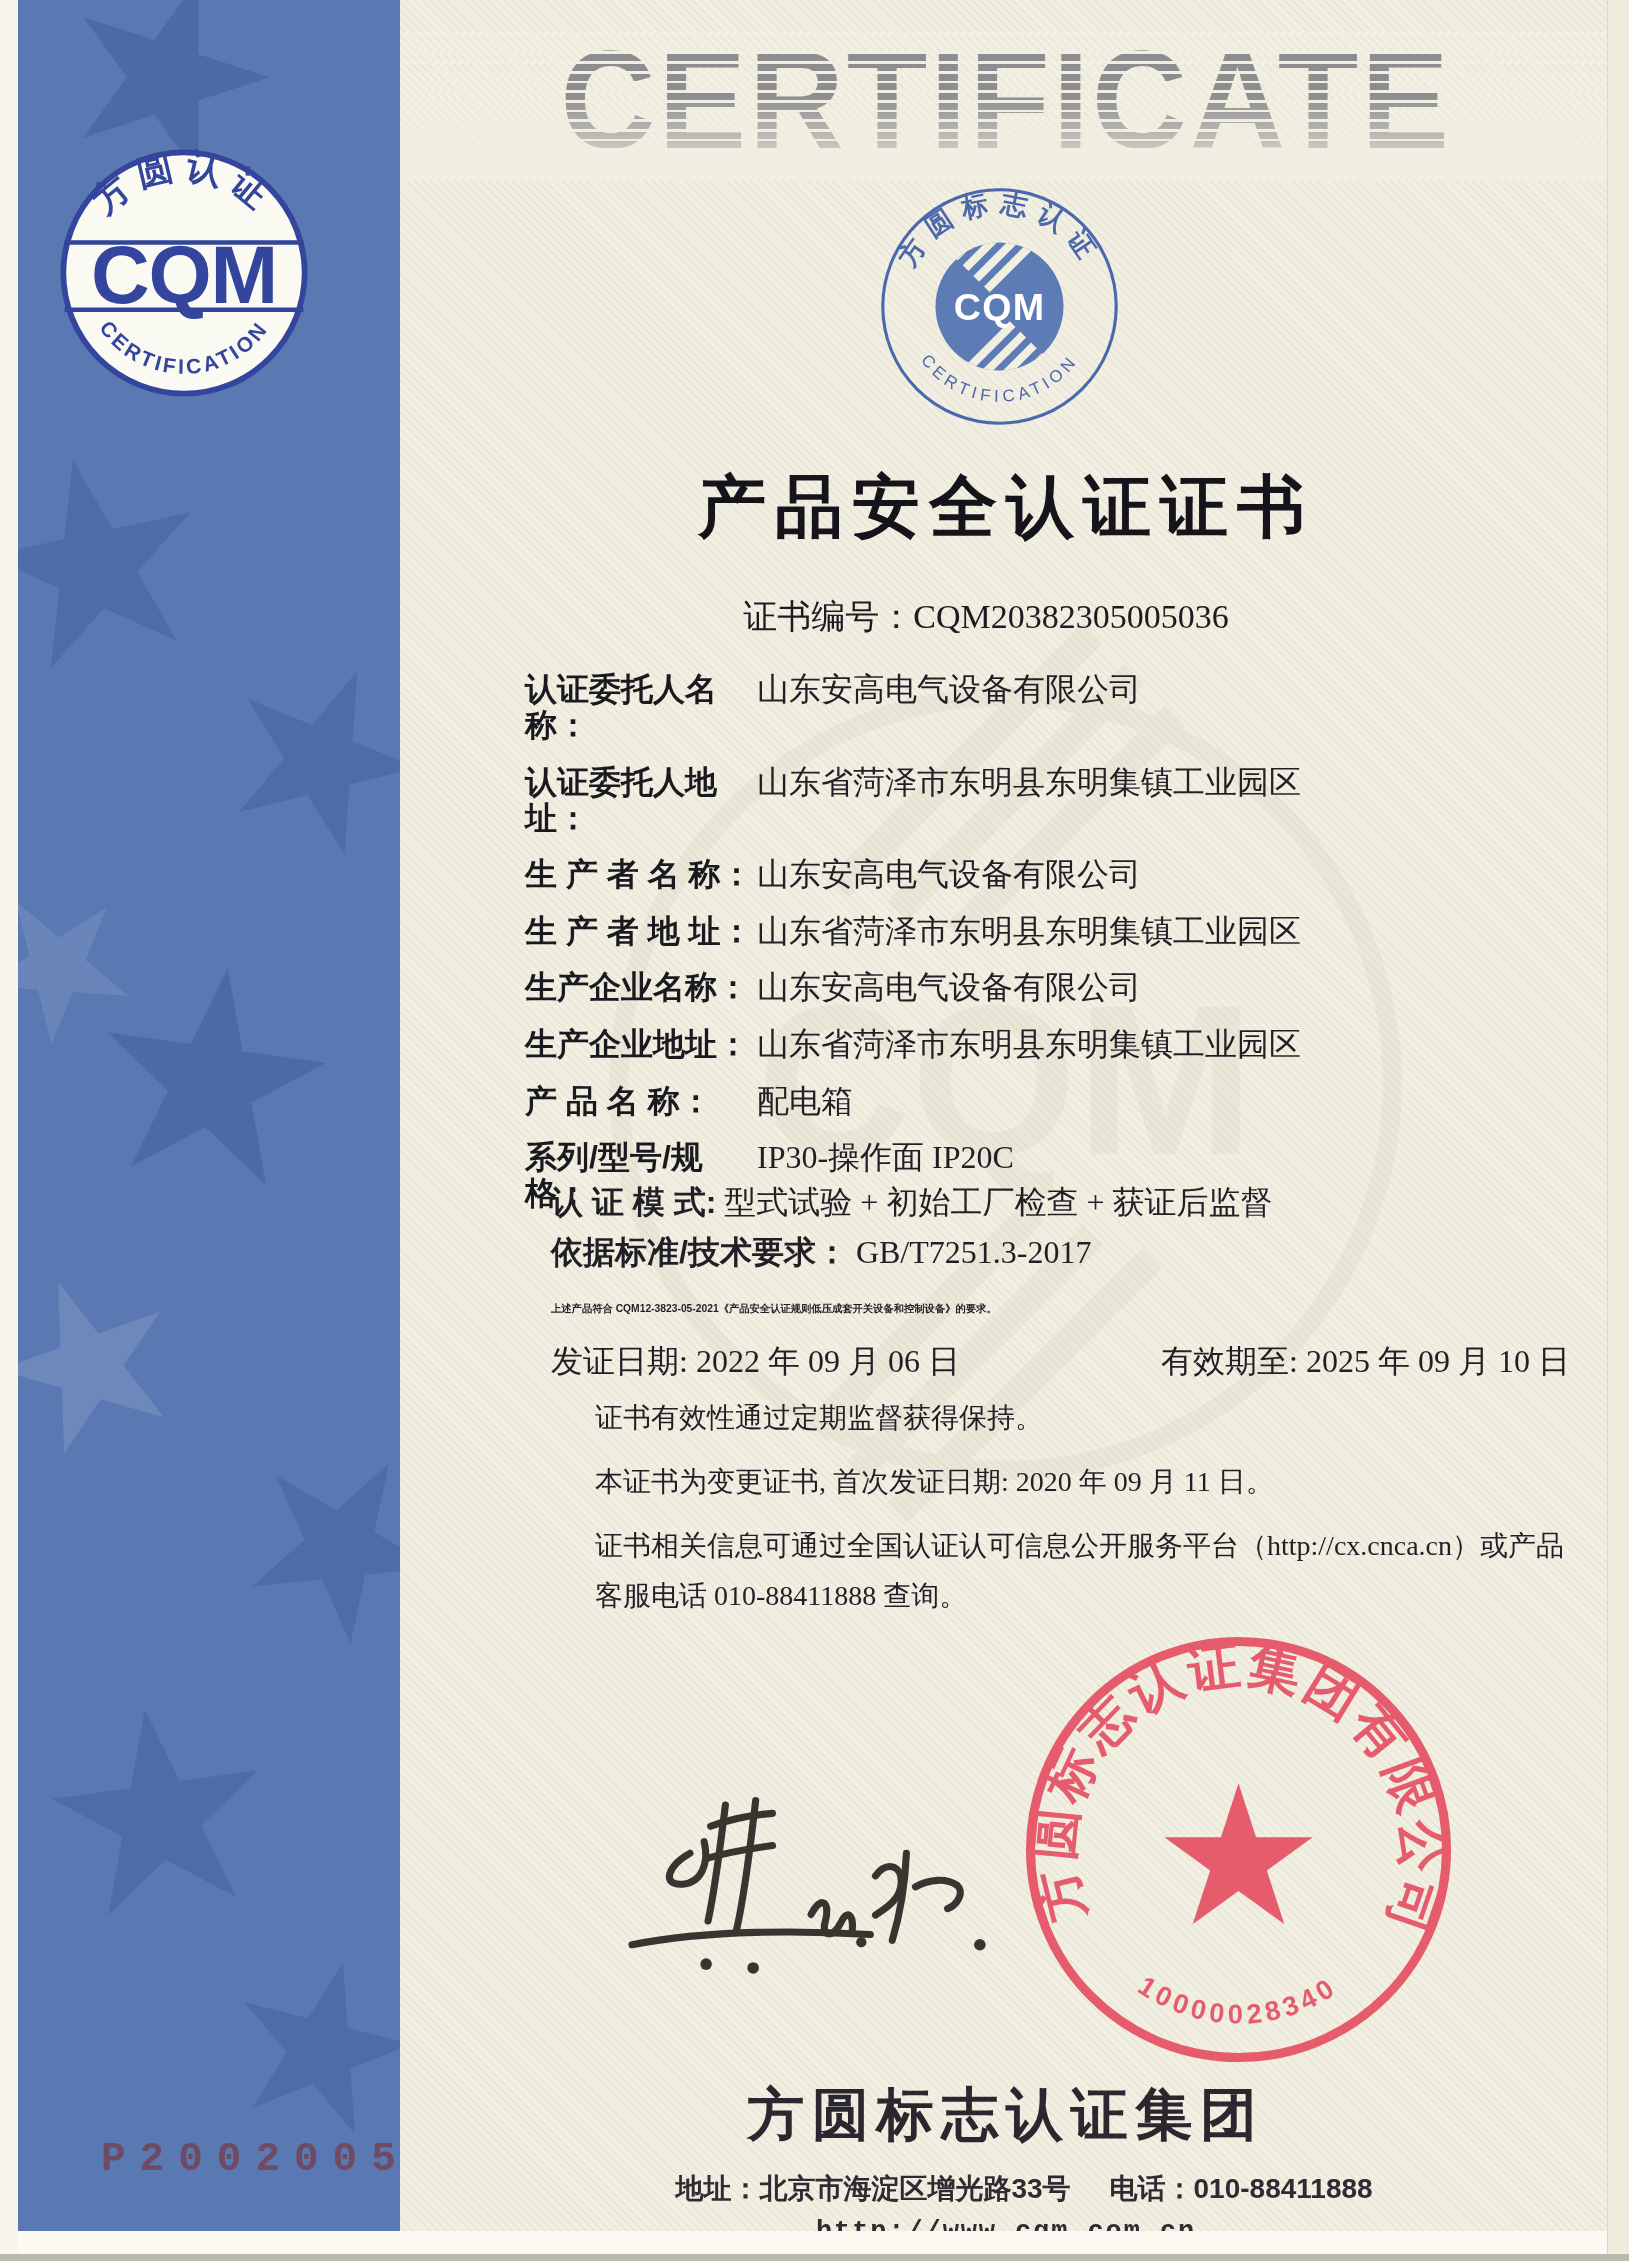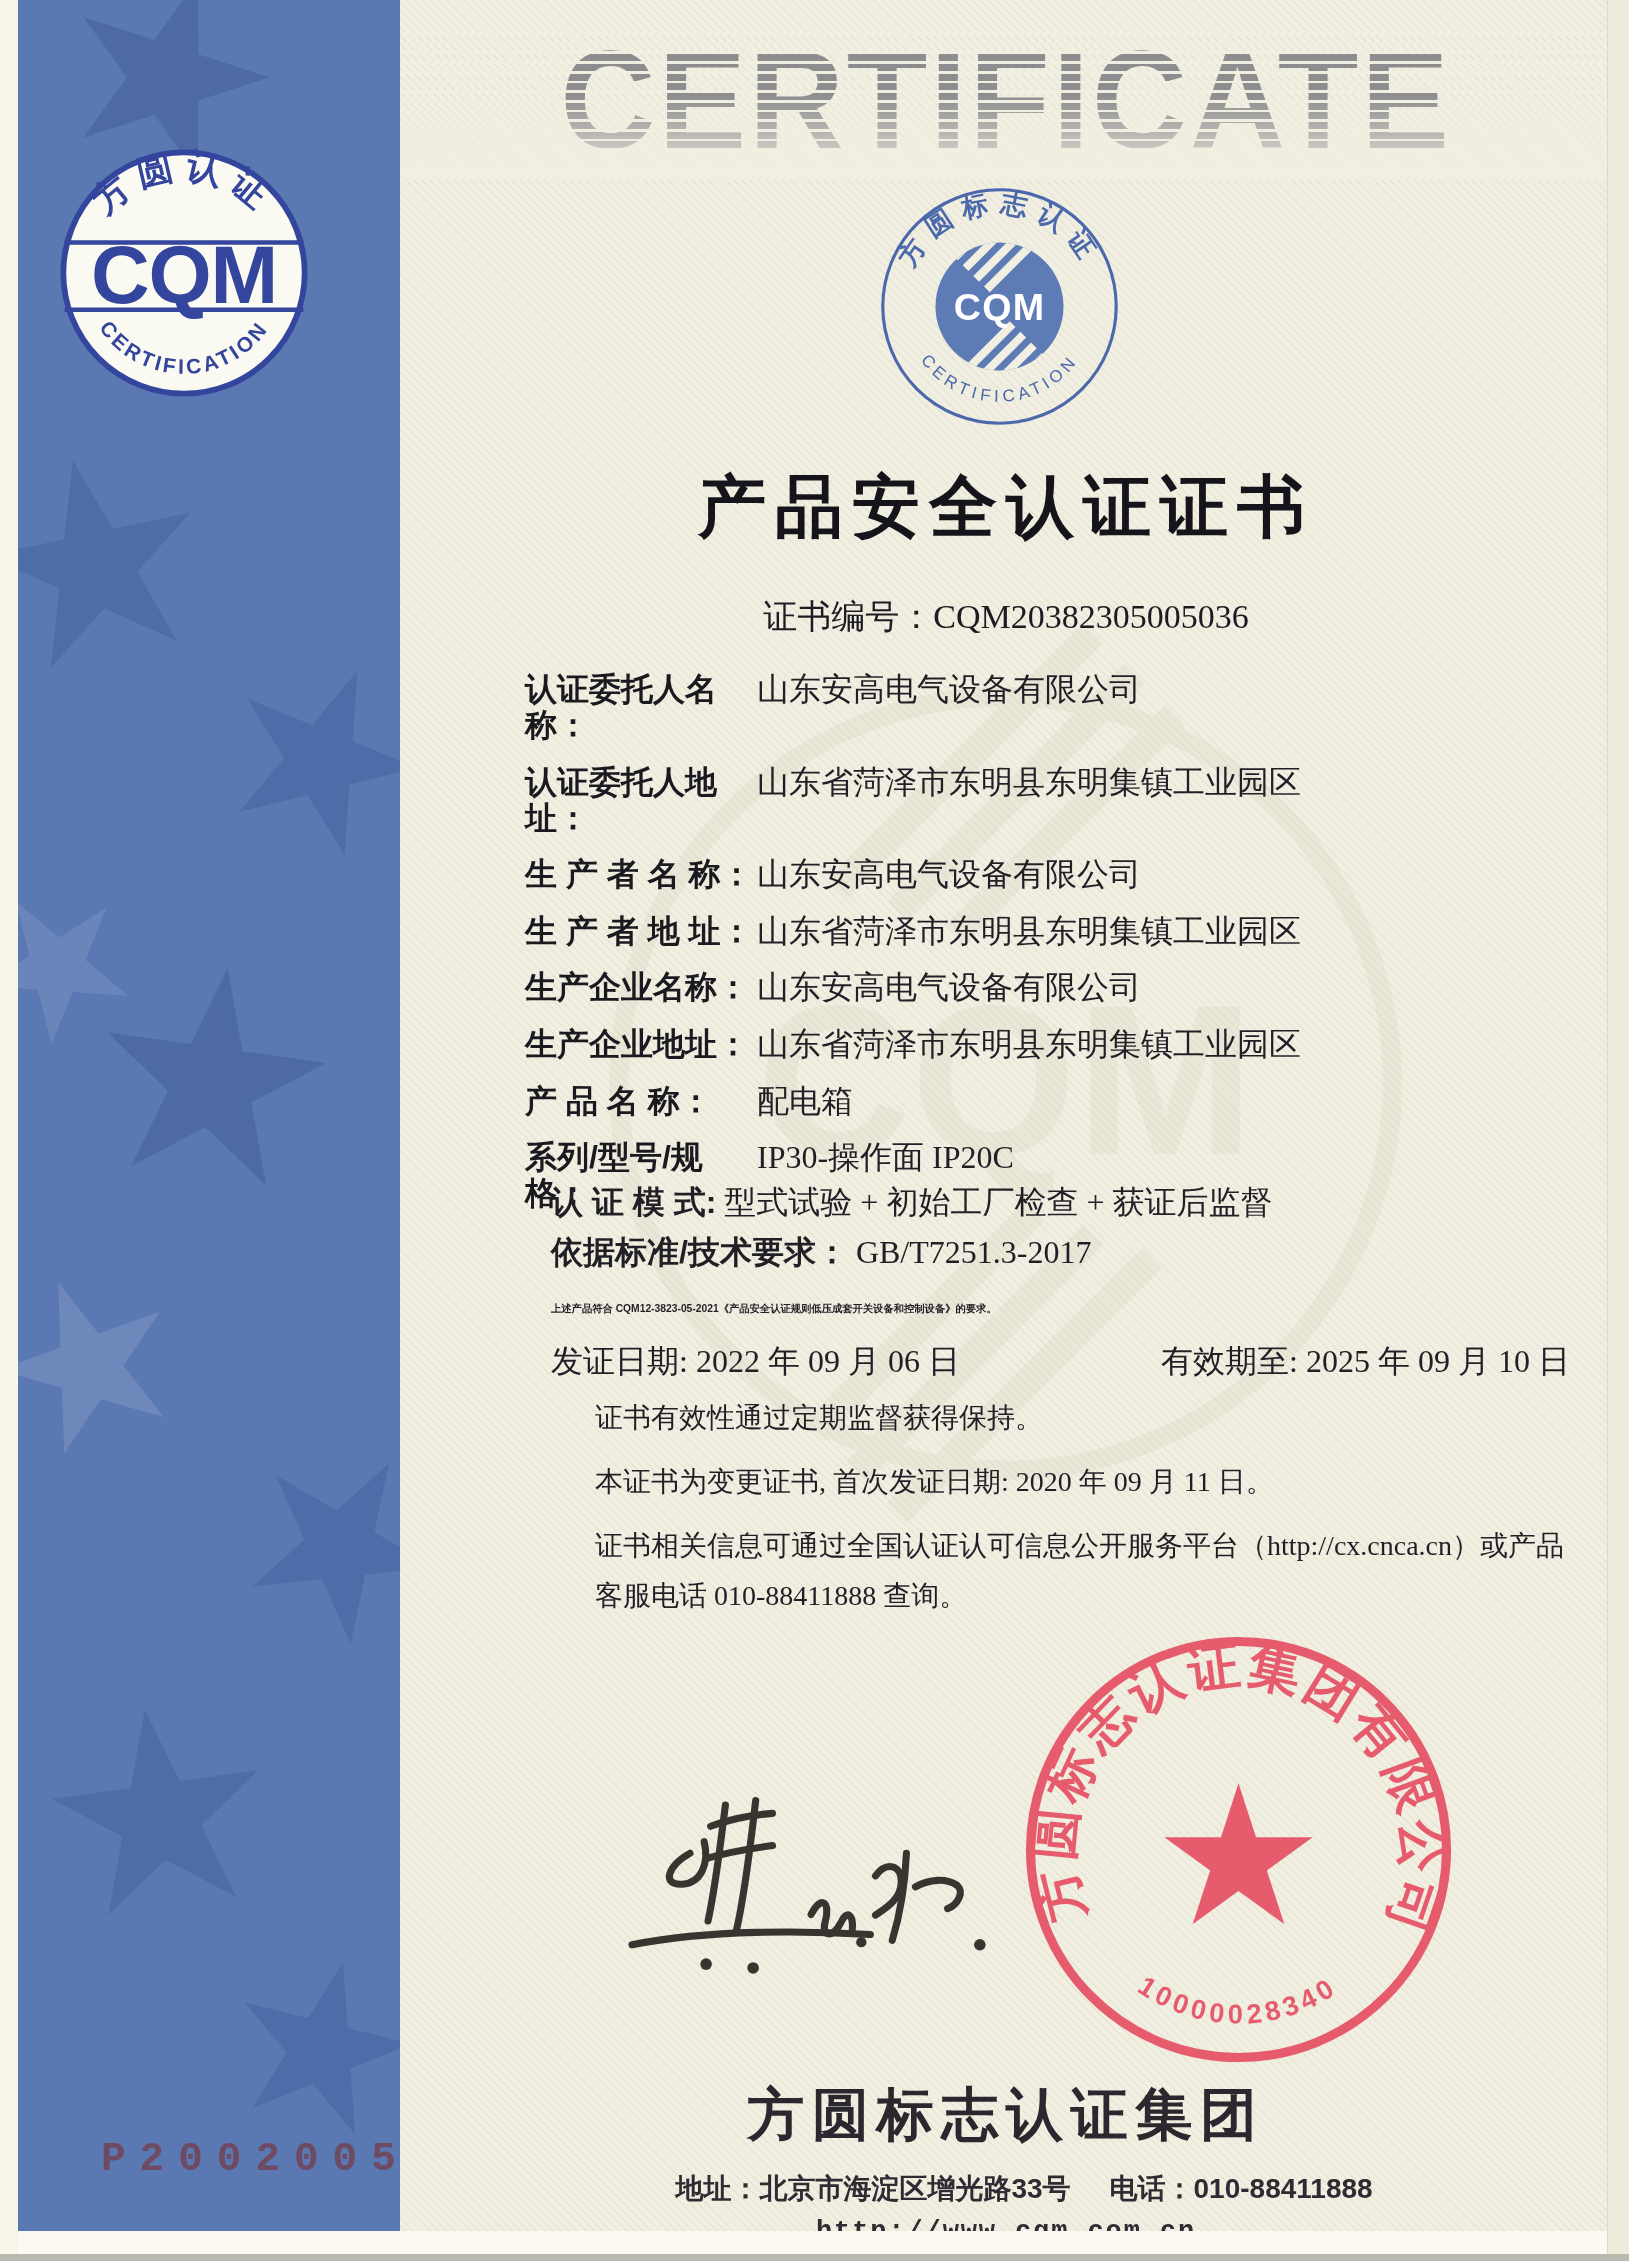--- a/index.html
+++ b/index.html
@@ -49,21 +49,21 @@
       repeating-linear-gradient(to bottom, rgba(241,238,226,0) 0 7px, #f1eee2 7px 9.7px);
   }
 
   .center-emblem { position:absolute; left:874px; top:181px; width:251px; height:251px; z-index:2; }
 
   .doc-title {
     position:absolute; left:400px; top:462px; width:1212px; text-align:center;
     font-size:68px; font-weight:900; letter-spacing:9px; color:#15141a; z-index:2;
   }
   .cert-no {
-    position:absolute; left:400px; top:594px; width:1212px; text-align:center;
+    position:absolute; left:380px; top:594px; width:1212px; text-align:center;
     font-size:34px; color:#1c1b21; z-index:2;
   }
 
   .fields { position:absolute; left:525px; top:671px; width:1019px; z-index:2; }
   .frow { margin-bottom:20.6px; font-size:32px; line-height:36px; }
   .flabel {
     display:inline-block; width:232px; vertical-align:top;
     font-family:"Liberation Sans", sans-serif; font-weight:700; color:#1a191f;
   }
   .fvalwrap { display:inline-block; width:767px; vertical-align:top; }

